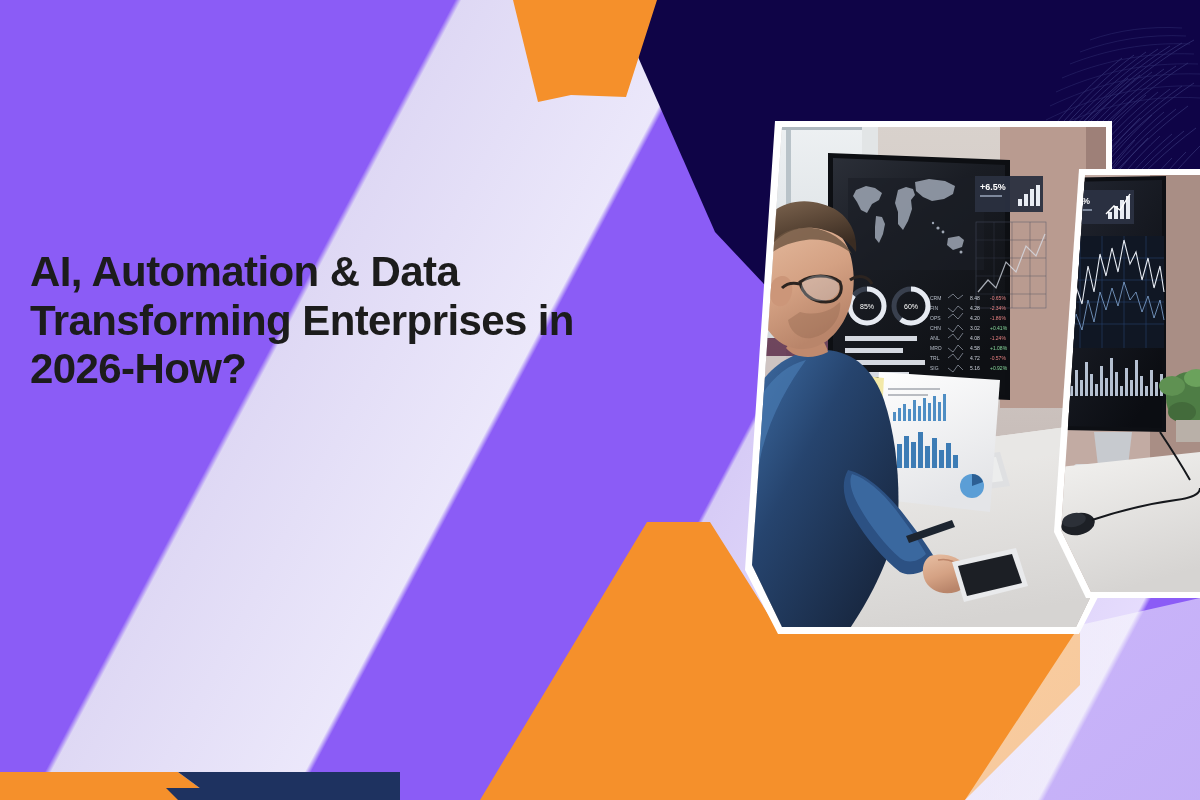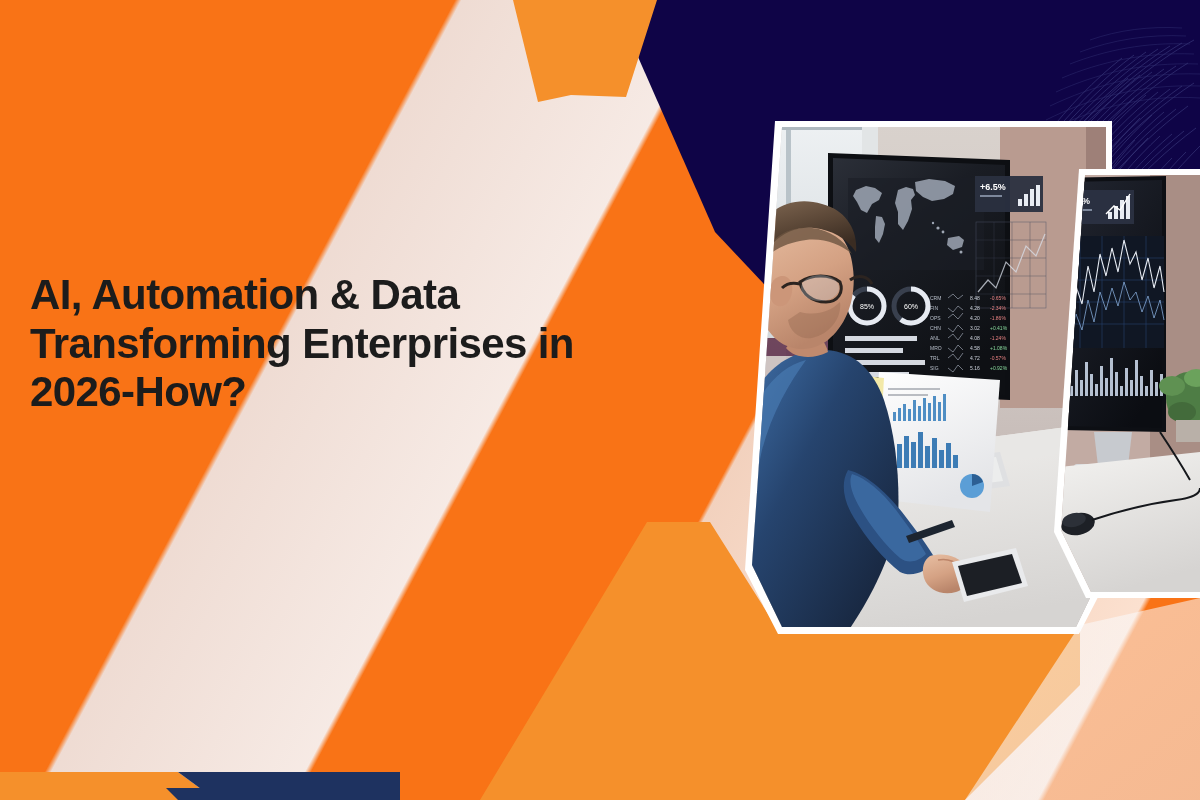--- a/index.html
+++ b/index.html
@@ -2,21 +2,21 @@
 <html><head>
 <meta charset="utf-8">
 <style>
   * { margin:0; padding:0; box-sizing:border-box; }
   html,body { width:1200px; height:800px; overflow:hidden; }
   body {
     font-family:"Liberation Sans", sans-serif;
     background:#ffffff;
     position:relative;
   }
-  #stage { position:absolute; inset:0; width:1200px; height:800px; overflow:hidden; background:#f97316; }
+  #stage { position:absolute; inset:0; width:1200px; height:800px; overflow:hidden; background:#8b5cf6; }
 
   
   .bg-texture {
     position:absolute; inset:0;
     background:
       linear-gradient(118deg,
         rgba(255,255,255,0) 0%,
         rgba(255,255,255,0) 28%,
         rgba(237,238,244,0.85) 28.4%,
         rgba(246,247,251,0.9) 44%,
@@ -31,21 +31,21 @@
         rgba(242,243,248,0.7) 74.4%,
         rgba(252,252,254,0.8) 90%,
         rgba(255,255,255,0) 90.4%);
     pointer-events:none;
   }
 
   
   svg.art { position:absolute; inset:0; width:1200px; height:800px; display:block; }
 
   
-  .copy { position:absolute; left:30px; top:248px; width:640px;margin-top:23px; }
+  .copy { position:absolute; left:30px; top:248px; width:640px; }
   .headline {
     font-size:42px;
     line-height:1.16;
     font-weight:bold;
     color:#1c1c1c;
     letter-spacing:-0.6px;
   }
   .subhead {
     margin-top:64px;
     font-size:21px;

